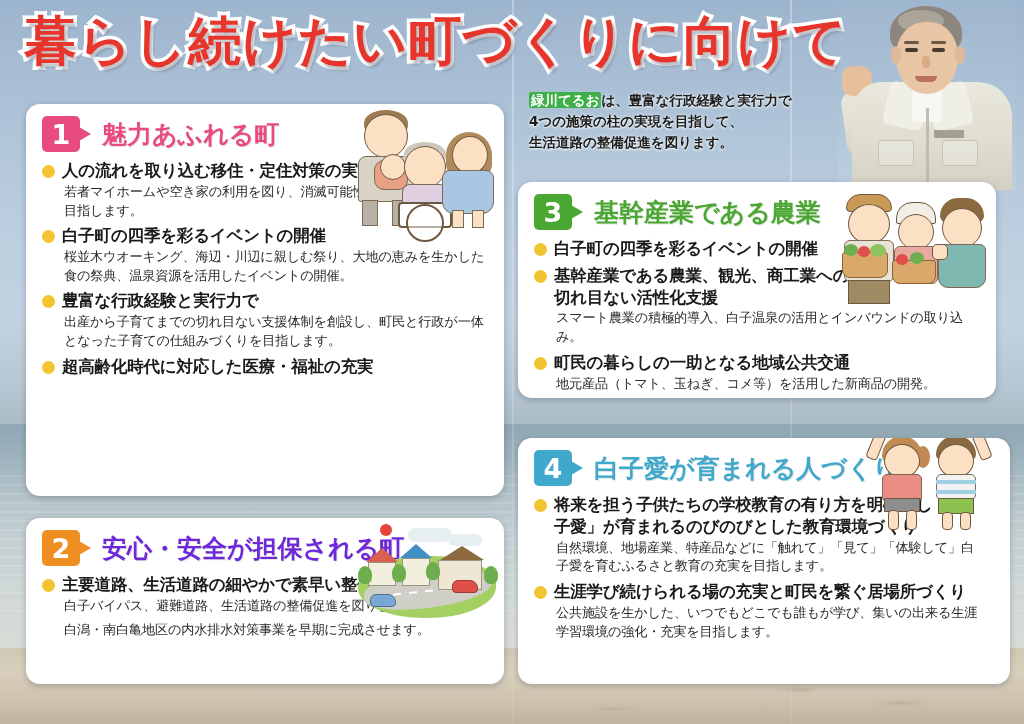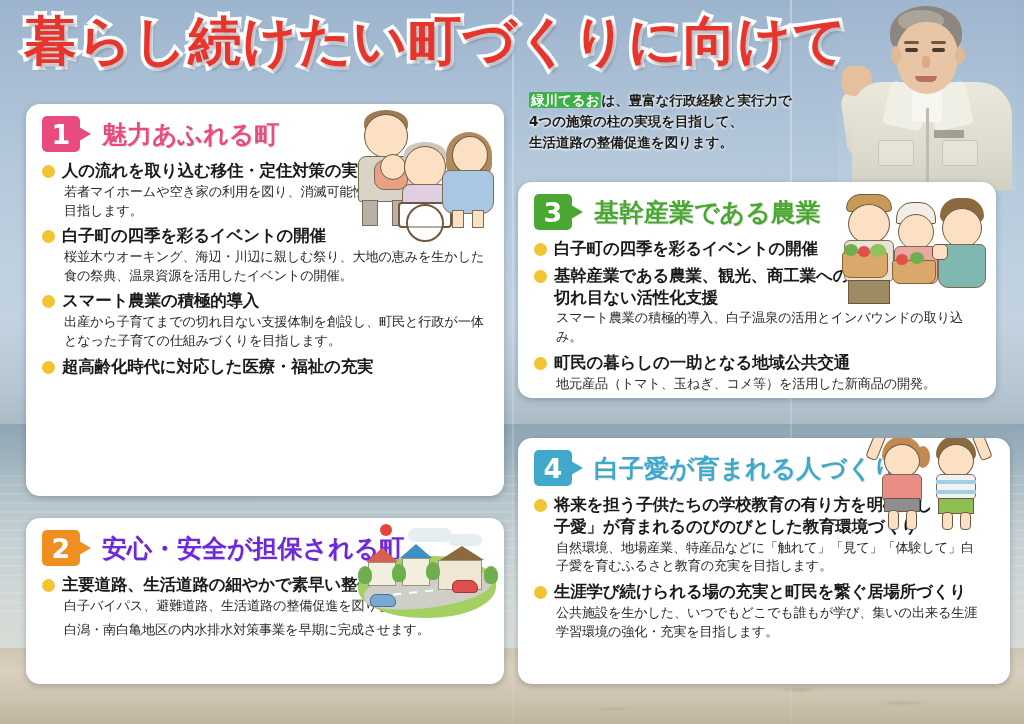--- a/index.html
+++ b/index.html
@@ -320,21 +320,21 @@
 
       <div class="item">
         <div class="item-head">人の流れを取り込む移住・定住対策の実施</div>
         <div class="item-sub">若者マイホームや空き家の利用を図り、消滅可能性自治体からの脱却を目指します。</div>
       </div>
       <div class="item">
         <div class="item-head">白子町の四季を彩るイベントの開催</div>
         <div class="item-sub">桜並木ウオーキング、海辺・川辺に親しむ祭り、大地の恵みを生かした食の祭典、温泉資源を活用したイベントの開催。</div>
       </div>
       <div class="item">
-        <div class="item-head">スマート農業の積極的導入</div>
+        <div class="item-head">豊富な行政経験と実行力で</div>
         <div class="item-sub">出産から子育てまでの切れ目ない支援体制を創設し、町民と行政が一体となった子育ての仕組みづくりを目指します。</div>
       </div>
       <div class="item">
         <div class="item-head">超高齢化時代に対応した医療・福祉の充実</div>
       </div>
     </div>
 
     <div class="ill" id="ill-family">
 
       <div class="f-hair" style="left:22px;top:4px;width:44px;height:26px;background:#9c7a52;"></div>

